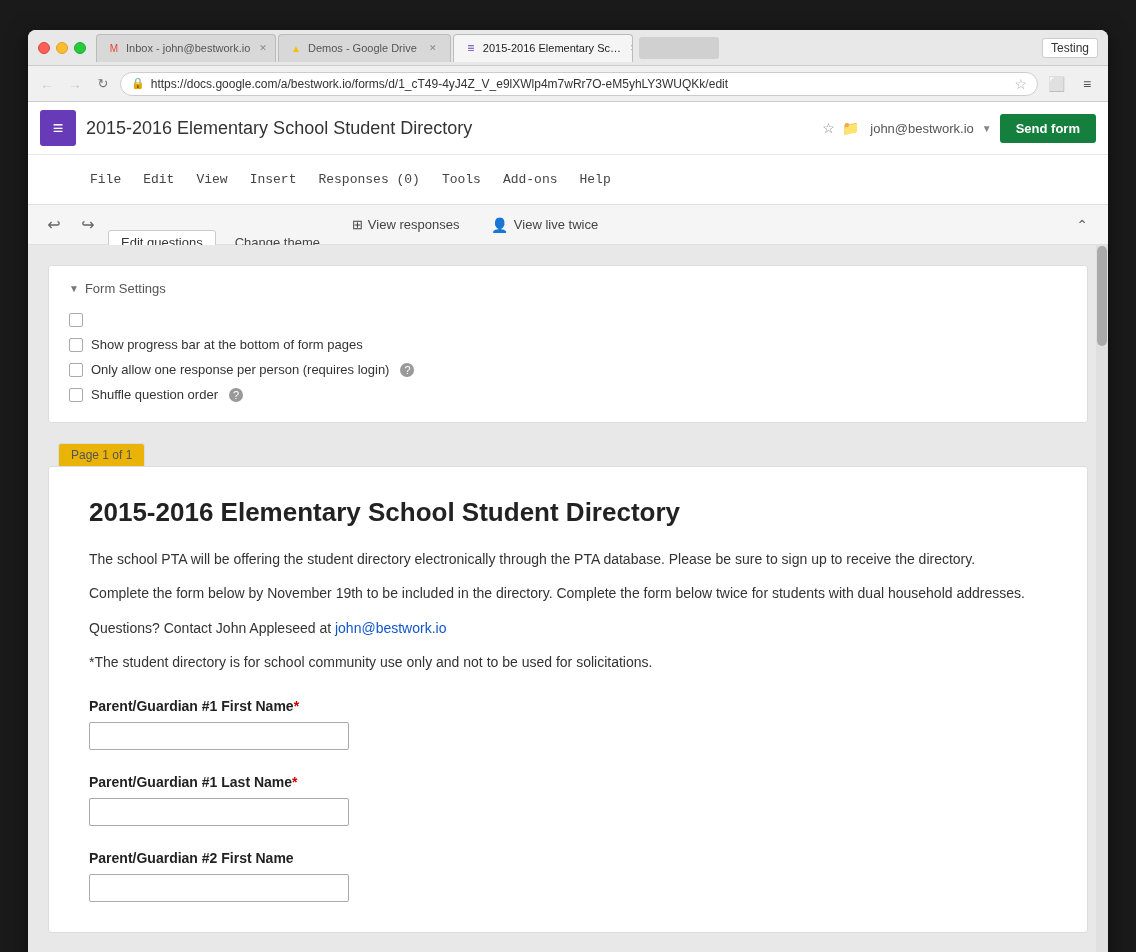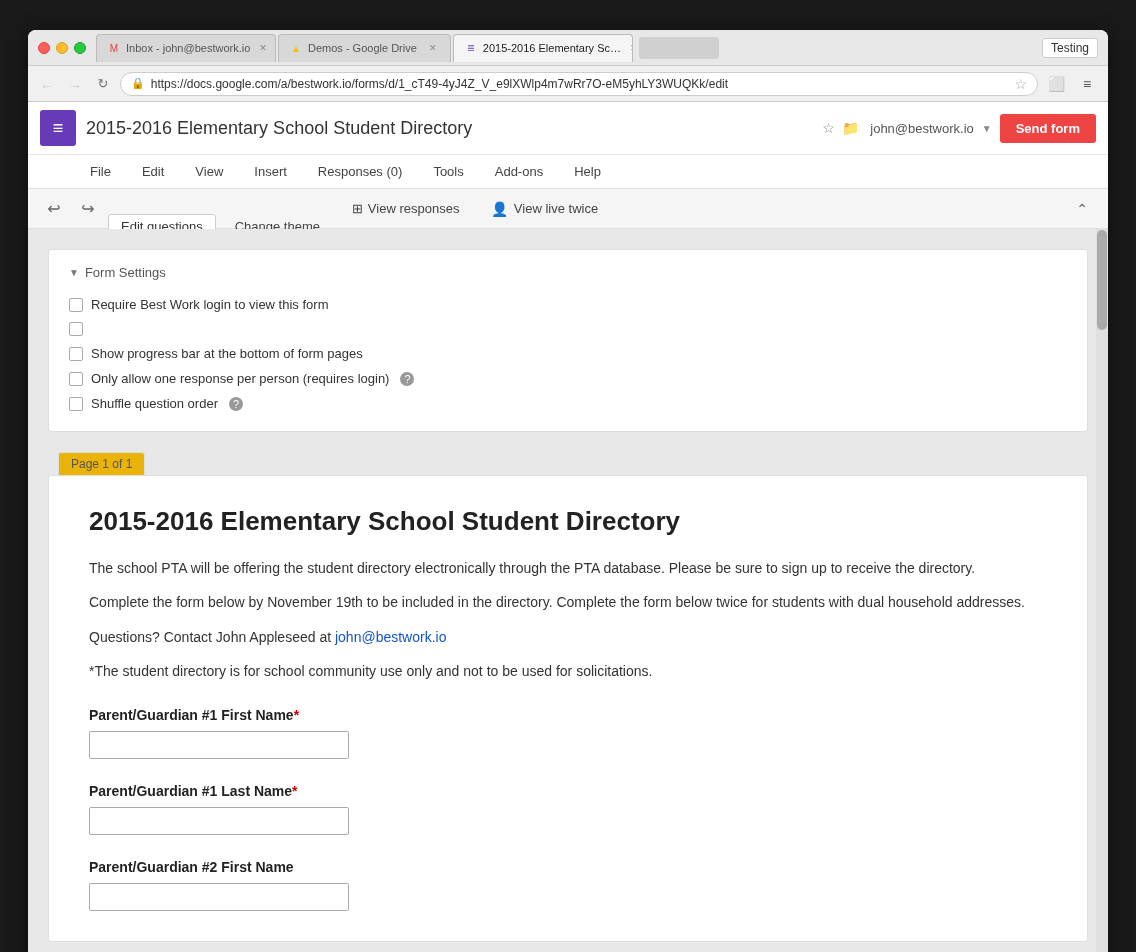--- a/index.html
+++ b/index.html
@@ -201,35 +201,36 @@
       align-items: center;
       gap: 8px;
       margin-left: auto;
     }
     .user-name {
       font-size: 13px;
       color: #555;
     }
     .user-arrow { font-size: 10px; color: #888; }
     .send-form-btn {
-      background: #ef4444;
+      background: #15803d;
       color: white;
       border: none;
       border-radius: 3px;
       padding: 7px 16px;
       font-size: 13px;
       cursor: pointer;
       font-weight: bold;
     }
 
     .app-menu-bar {
       display: flex;
-      padding: 4px 52px;
-      gap: 11px;
+      padding: 12px 52px;
+      gap: 2px;
       border-top: 1px solid #e8e8e8;
+      font-family: Liberation Mono, monospace;
     }
     .menu-item {
       padding: 5px 10px;
       font-size: 13px;
       color: #444;
       cursor: pointer;
       border-radius: 2px;
     }
 
     
@@ -543,24 +544,20 @@
   <div class="main-content" style="position:relative;">
 
     <div class="form-settings-panel">
       <div class="form-settings-header">
         <span class="settings-triangle">▼</span>
         <span>Form Settings</span>
       </div>
 
       <div class="settings-option">
         <div class="settings-checkbox"></div>
-        <span>Require Best Work login to view this form</span>
-      </div>
-      <div class="settings-option">
-        <div class="settings-checkbox"></div>
       </div>
       <div class="settings-option">
         <div class="settings-checkbox"></div>
         <span>Show progress bar at the bottom of form pages</span>
       </div>
       <div class="settings-option">
         <div class="settings-checkbox"></div>
         <span>Only allow one response per person (requires login)</span>
         <span class="settings-help">?</span>
       </div>

